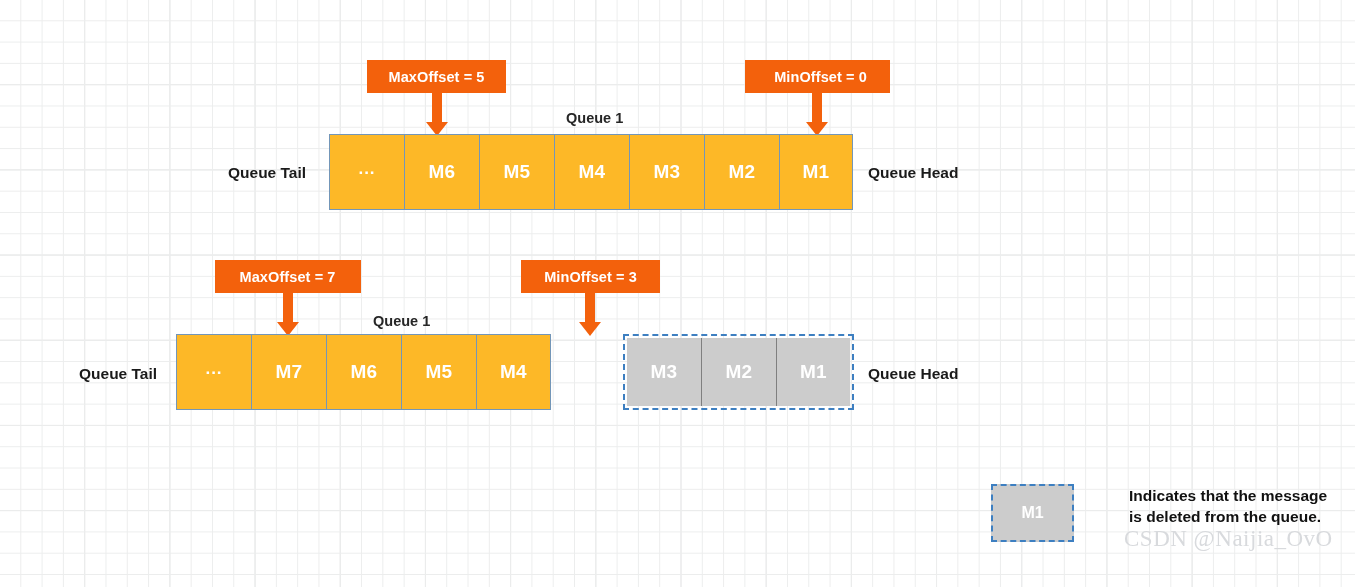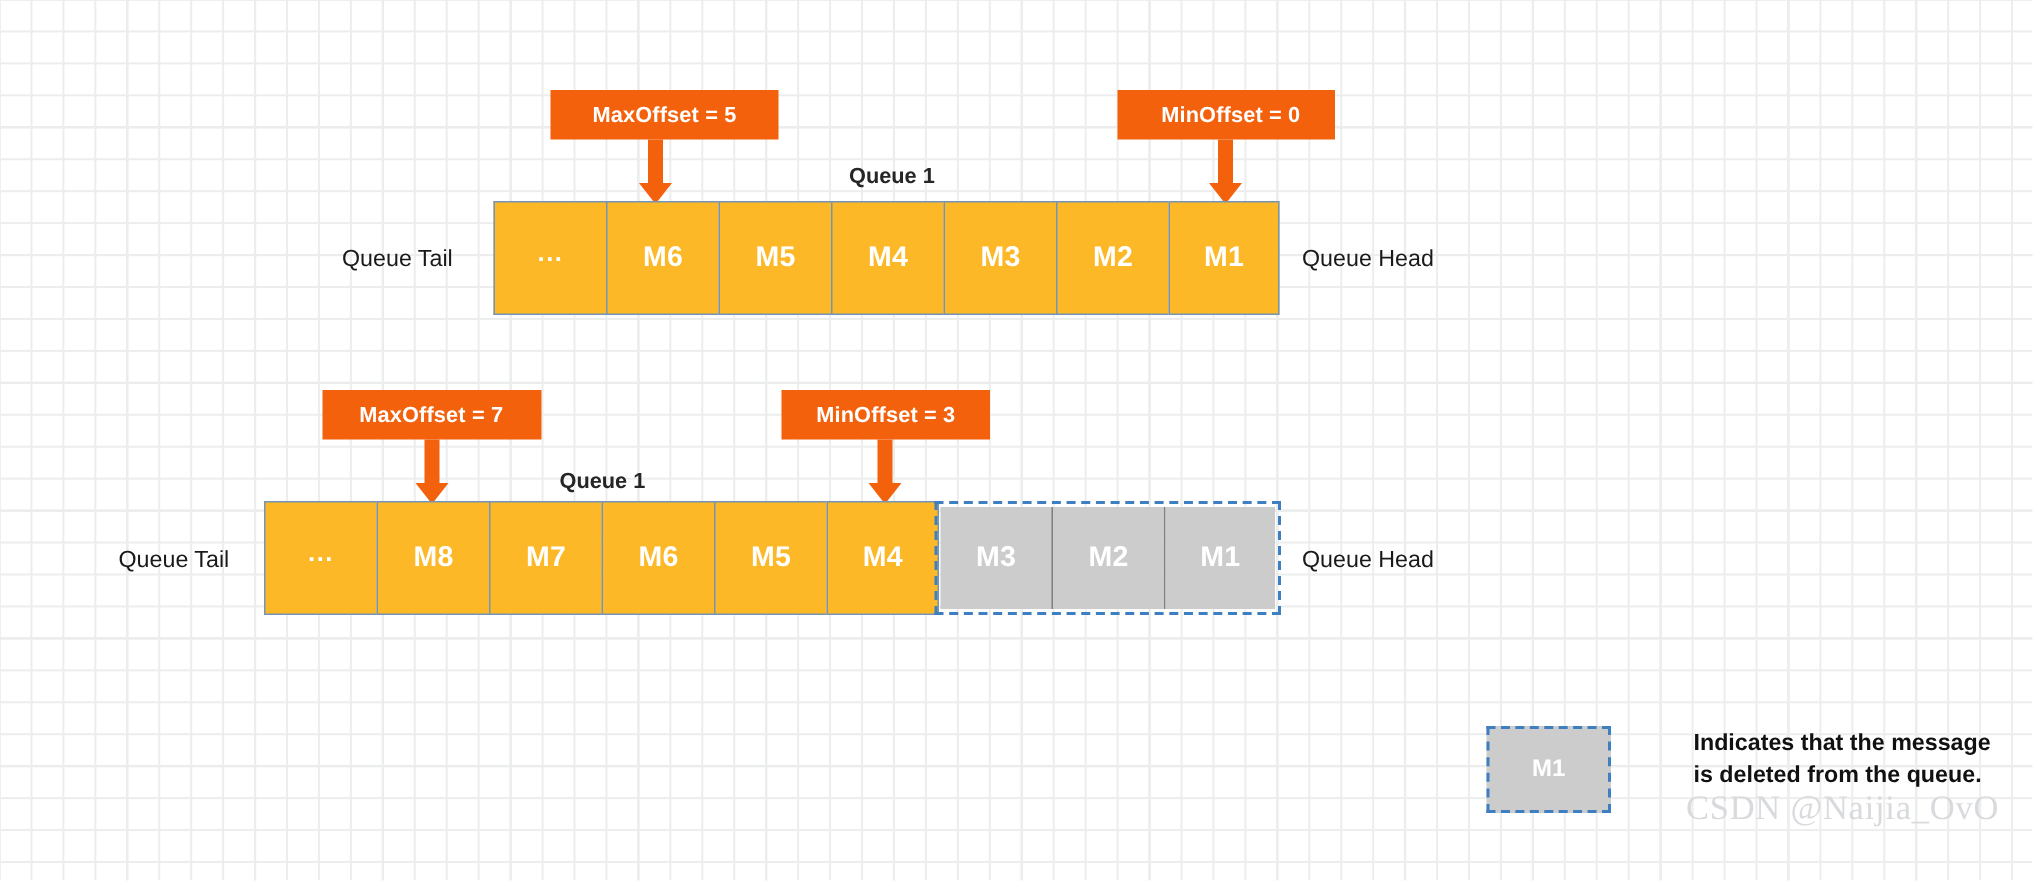--- a/index.html
+++ b/index.html
@@ -109,21 +109,21 @@
     border-left: 11px solid transparent;
     border-right: 11px solid transparent;
     border-top: 14px solid #F3610C;
   }
 
   
   .txt {
     position: absolute;
     color: #1a1a1a;
     font-size: 15.5px;
-    font-weight: 400;
+    font-weight: 700;
     white-space: nowrap;
   }
   .txt.queue-title {
     font-size: 14.5px;
     font-weight: 700;
     color: #262626;
   }
 
   
   .legend-swatch {
@@ -156,21 +156,21 @@
     font-weight: 400;
     letter-spacing: .5px;
     white-space: nowrap;
   }
 </style>
 </head>
 <body>
 
 <div id="grid-bg"></div>
 
-<div class="callout" style="left:367px; top:60px; width:152px;">MaxOffset = 5</div>
+<div class="callout" style="left:367px; top:60px; width:139px;">MaxOffset = 5</div>
 <div class="arrow-shaft" style="left:432px; top:93px; height:31px;"></div>
 <div class="arrow-head" style="left:426px; top:122px;"></div>
 
 <div class="callout" style="left:745px; top:60px; width:145px;padding-left:20px;">MinOffset = 0</div>
 <div class="arrow-shaft" style="left:812px; top:93px; height:31px;"></div>
 <div class="arrow-head" style="left:806px; top:122px;"></div>
 
 <div class="txt queue-title" style="left:566px; top:110px;">Queue 1</div>
 
 <div class="txt" style="left:228px; top:164px;">Queue Tail</div>
@@ -194,21 +194,20 @@
 <div class="arrow-shaft" style="left:585px; top:293px; height:31px;"></div>
 <div class="arrow-head" style="left:579px; top:322px;"></div>
 
 <div class="txt queue-title" style="left:373px; top:313px;">Queue 1</div>
 
 <div class="txt" style="left:79px; top:365px;">Queue Tail</div>
 <div class="txt" style="left:868px; top:365px;">Queue Head</div>
 
 <div class="queue-strip" style="left:176px; top:334px;">
   <div class="qseg active ellipsis" style="width:75px;">...</div>
-  <div class="qseg active" style="width:75px;">M8</div>
   <div class="qseg active" style="width:75px;">M7</div>
   <div class="qseg active" style="width:75px;">M6</div>
   <div class="qseg active" style="width:75px;">M5</div>
   <div class="qseg active last-active" style="width:75px;">M4</div>
 </div>
 
 <div class="deleted-group" style="left:623px; top:334px; width:231px;">
   <div class="qseg deleted" style="width:75px; height:68px;">M3</div>
   <div class="qseg deleted" style="width:75px; height:68px;">M2</div>
   <div class="qseg deleted last-deleted" style="width:73px; height:68px;">M1</div>

